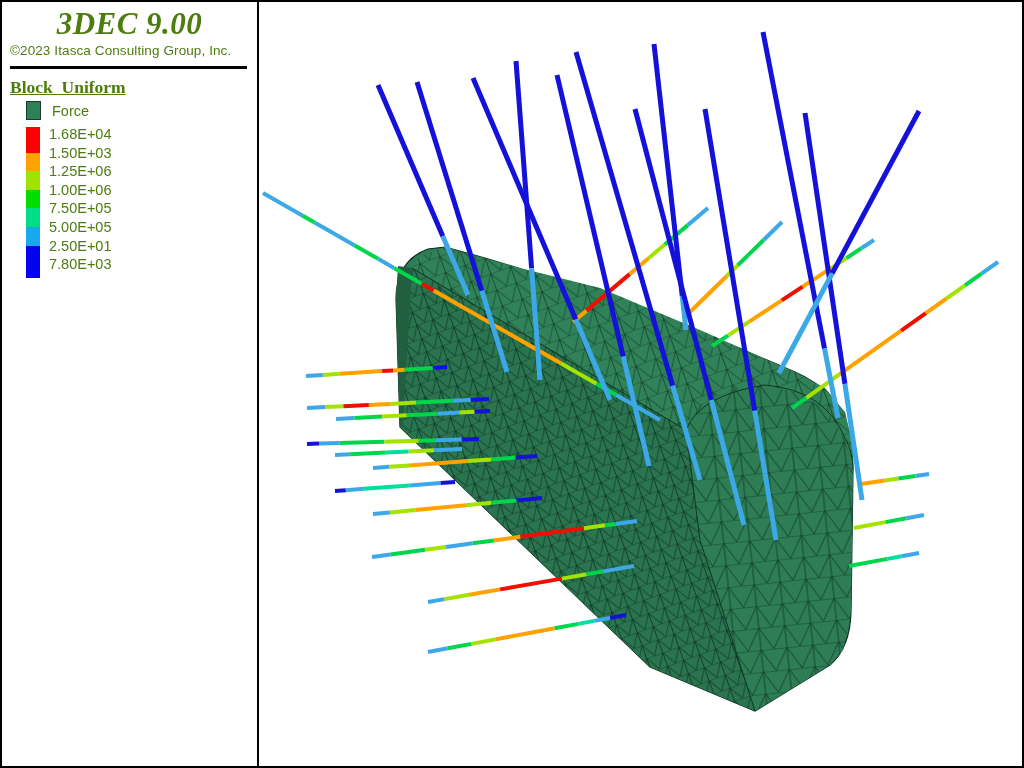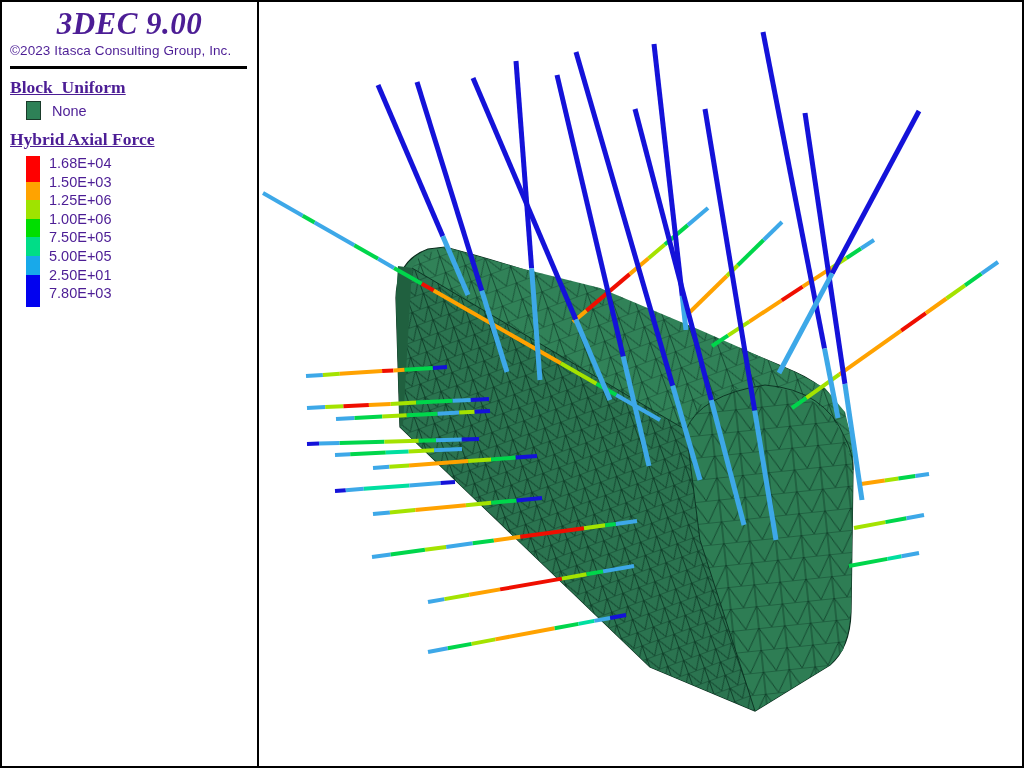--- a/index.html
+++ b/index.html
@@ -1,18 +1,18 @@
 <!DOCTYPE html>
 <html><head>
 <meta charset="utf-8">
 <style>
   html,body{margin:0;padding:0;background:#888;}
   .window{position:relative;width:1024px;height:768px;background:#fff;
     border:2px solid #000;box-sizing:border-box;overflow:hidden;
-    font-family:"Liberation Sans",sans-serif;color:#4c1d95;}
+    font-family:"Liberation Sans",sans-serif;color:#4d7c0f;}
   .panel{position:absolute;left:0;top:0;width:257px;height:764px;
     border-right:2px solid #000;box-sizing:border-box;background:#fff;}
   .app-title{font-family:"Liberation Serif",serif;font-weight:bold;font-style:italic;
     font-size:31px;text-align:center;margin-top:4px;letter-spacing:0.5px;}
   .copyright{font-size:13.5px;margin:1px 0 8px 8px;letter-spacing:0.1px;}
   .rule{height:3px;background:#000;margin:7px 10px 0 8px;}
   .sec-title{font-family:"Liberation Serif",serif;font-weight:bold;font-size:17.5px;
     margin:8px 0 0 8px;white-space:pre;text-decoration:underline;}
   .legend-row{display:flex;align-items:center;margin:2px 0 0 24px;height:21px;}
   .chip{width:15px;height:19px;border:1px solid #1a3a2a;box-sizing:border-box;}
@@ -28,24 +28,23 @@
 <div class="window">
 
   <div class="panel">
     <div class="app-title">3DEC 9.00</div>
     <div class="copyright">©2023 Itasca Consulting Group, Inc.</div>
     <div class="rule"></div>
 
     <div class="sec-title">Block  Uniform</div>
     <div class="legend-row">
       <div class="chip" style="background: rgb(46, 129, 87);"></div>
-      <div class="chip-label">None</div>
+      <div class="chip-label">Force</div>
     </div>
 
-    <div class="sec-title">Hybrid Axial Force</div>
     <div class="force-scale">
         <div class="force-label" style="top: 0px;">1.68E+04</div>
         <div class="force-label" style="top: 18.6px;">1.50E+03</div>
         <div class="force-label" style="top: 37.2px;">1.25E+06</div>
         <div class="force-label" style="top: 55.8px;">1.00E+06</div>
         <div class="force-label" style="top: 74.4px;">7.50E+05</div>
         <div class="force-label" style="top: 93px; text-align: center;">5.00E+05</div>
         <div class="force-label" style="top: 111.6px;">2.50E+01</div>
         <div class="force-label" style="top: 130.2px;">7.80E+03</div>
         <div class="force-seg" style="top: 2px; height: 25.6px; background: rgb(255, 0, 0);"></div>

